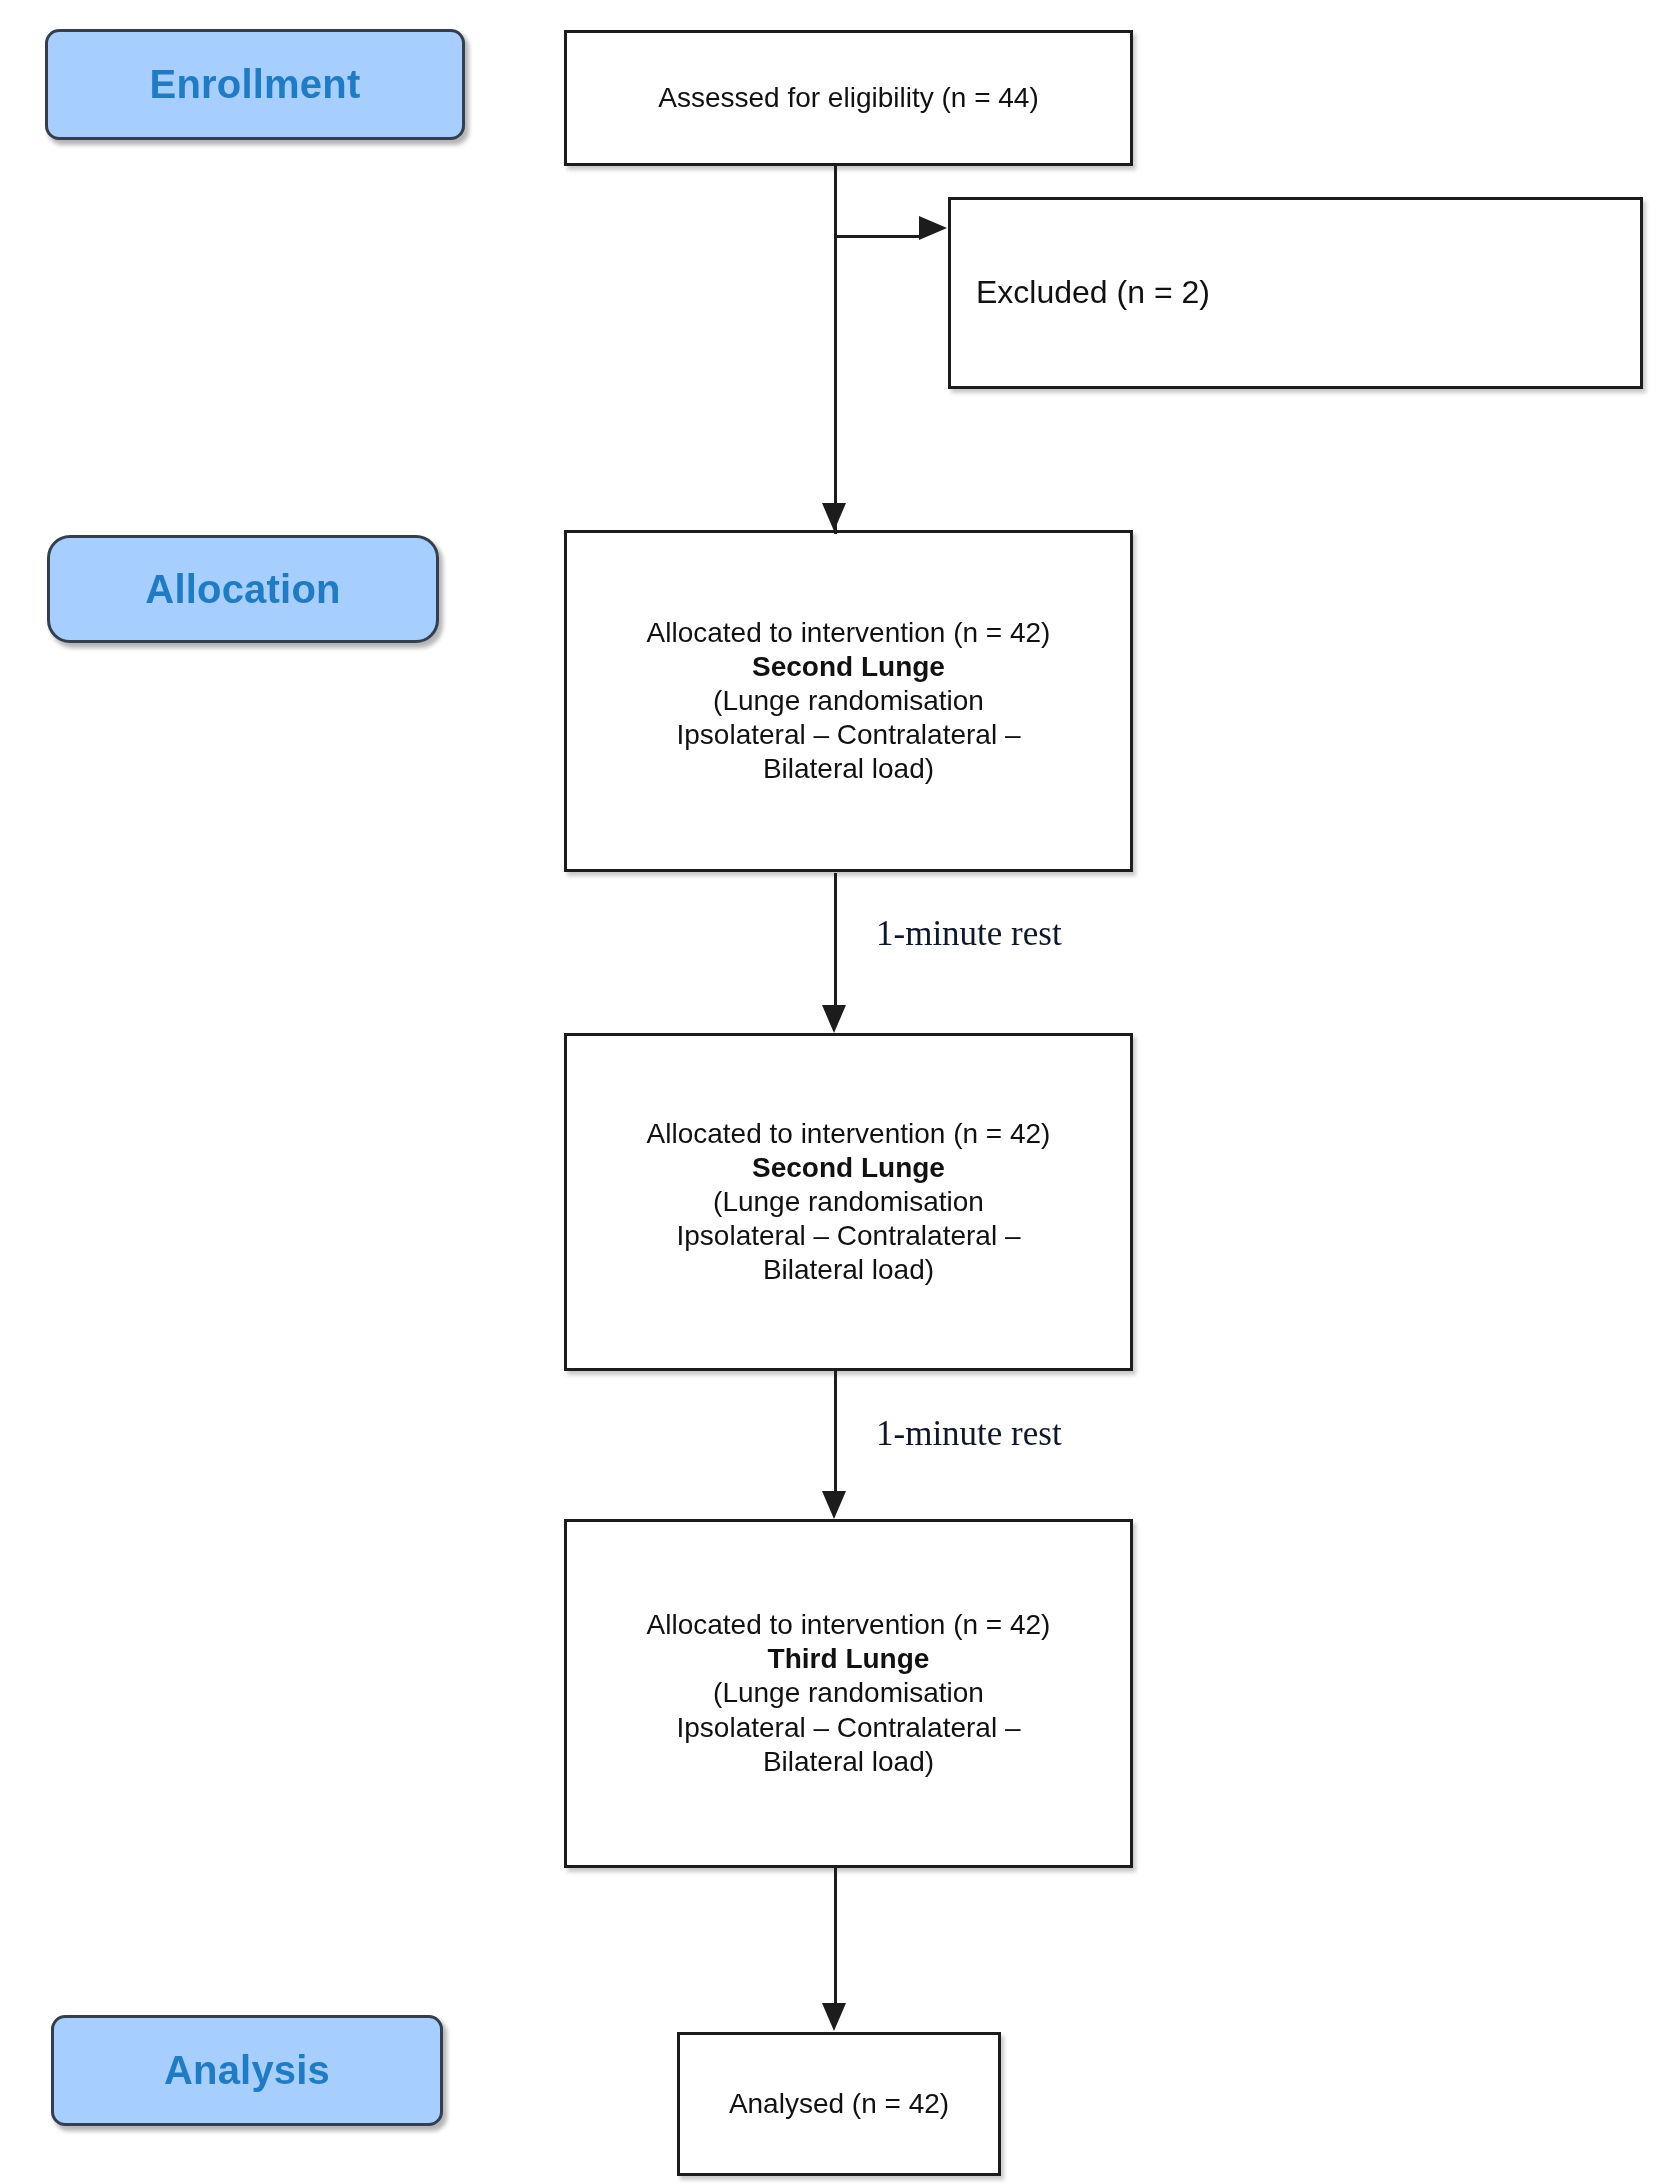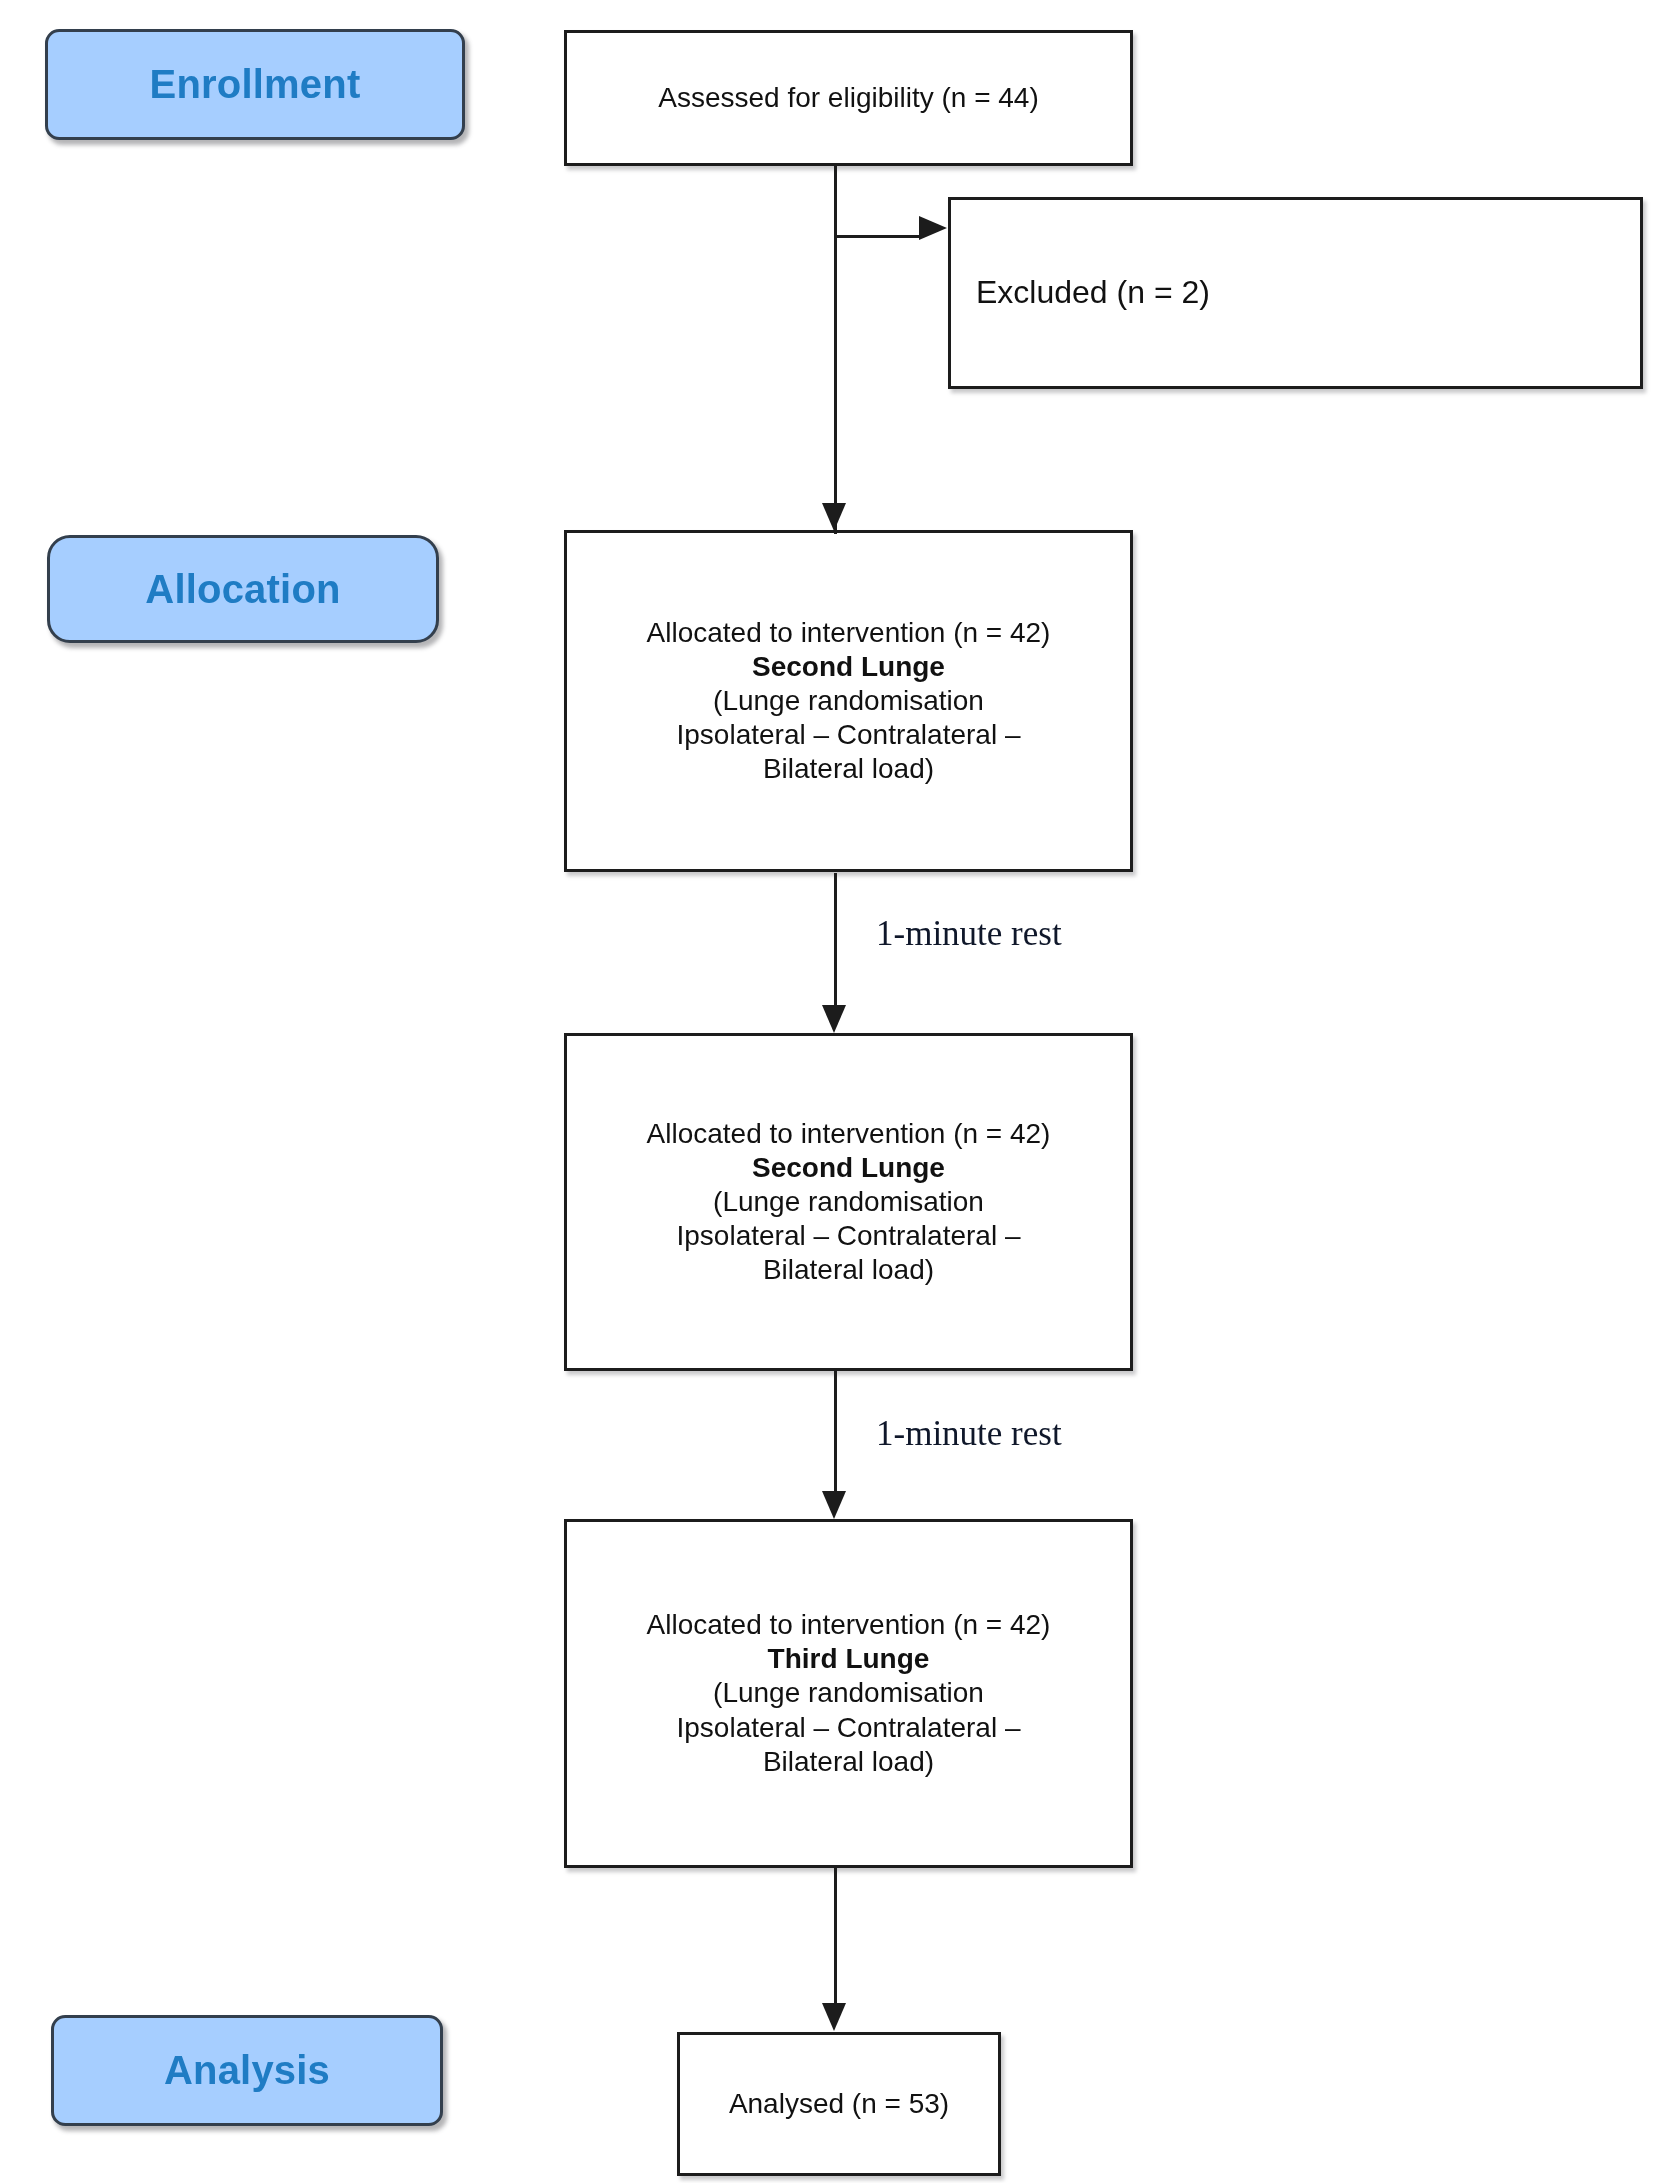--- a/index.html
+++ b/index.html
@@ -176,21 +176,21 @@
 
   <div class="flow-box" id="box-lunge-3">
     <span class="line">Allocated to intervention (n = 42)</span>
     <span class="line bold">Third Lunge</span>
     <span class="line">(Lunge randomisation</span>
     <span class="line">Ipsolateral – Contralateral –</span>
     <span class="line">Bilateral load)</span>
   </div>
 
   <div class="flow-box" id="box-analysed">
-    <span class="line">Analysed (n = 53)</span>
+    <span class="line">Analysed (n = 42)</span>
   </div>
 
   <div class="v-line" id="vline-assessed-trunk"></div>
   <div class="h-line" id="hline-to-excluded"></div>
   <div class="arrow-right" id="arrow-to-excluded"></div>
   <div class="arrow-down" id="arrow-to-lunge1"></div>
 
   <div class="v-line" id="vline-1to2"></div>
   <div class="arrow-down" id="arrow-1to2"></div>
 

